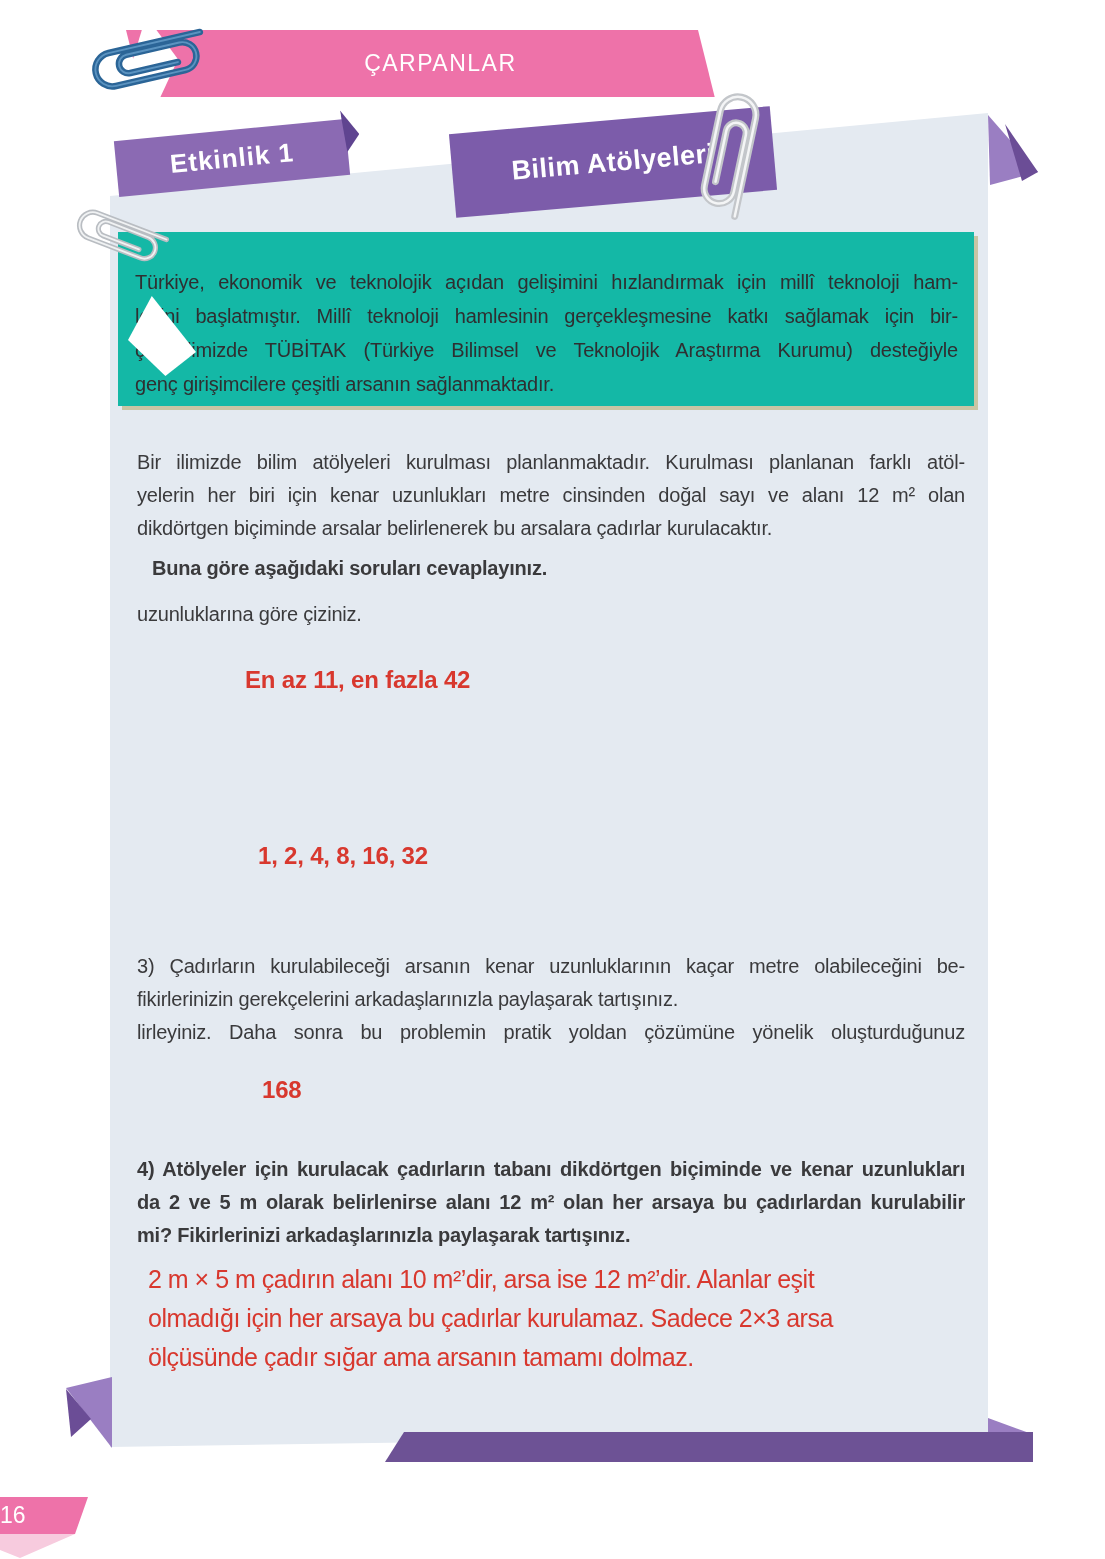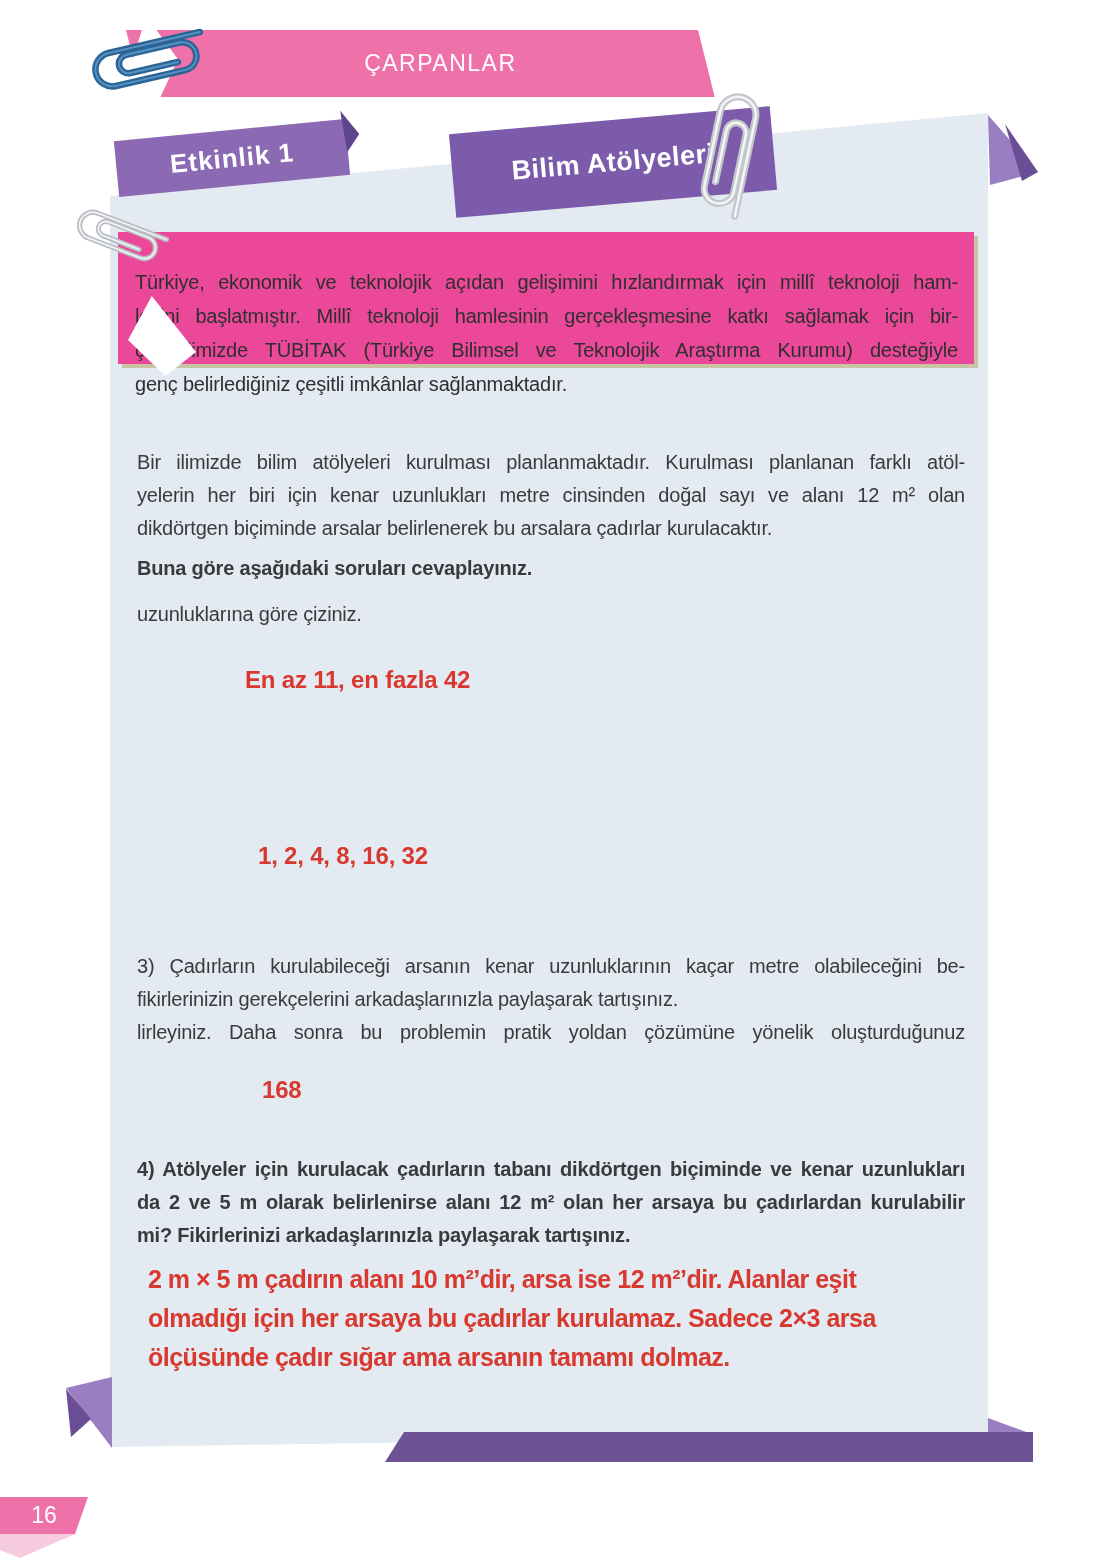--- a/index.html
+++ b/index.html
@@ -38,36 +38,36 @@
   .workshop-banner{
     position:absolute;left:452px;top:120px;width:322px;height:84px;z-index:30;
     background:#7c5caa;transform:rotate(-5deg);
   }
   .workshop-banner .t{
     display:block;text-align:center;line-height:84px;color:#ffffff;
     font-size:27px;font-weight:bold;letter-spacing:0.5px;
   }
   
   .note-box{
-    position:absolute;left:118px;top:232px;width:856px;height:132px;z-index:25;
-    background:#ec4899;box-shadow:4px 4px 0 rgba(166,152,72,0.45);
+    position:absolute;left:118px;top:232px;width:856px;height:174px;z-index:25;
+    background:#14b8a6;box-shadow:4px 4px 0 rgba(166,152,72,0.45);
     box-sizing:border-box;padding:33px 16px 0 17px;
   }
   
   .txt{position:absolute;left:137px;width:828px;z-index:25;font-size:20px;line-height:33px;letter-spacing:-0.2px;}
   .tline{white-space:nowrap;}
   .tline.just{text-align:justify;text-align-last:justify;}
   .note-box .tline{font-size:20px;line-height:34px;letter-spacing:-0.2px;color:#2f2f31;}
   .prompt{font-weight:bold;}
   .answer{
     position:absolute;z-index:25;color:#d8382e;font-weight:bold;font-size:24px;
     white-space:nowrap;letter-spacing:-0.2px;
   }
   .answer-block{
-    position:absolute;left:148px;width:840px;z-index:25;color:#d8382e;font-weight:bold;
+    position:absolute;left:148px;width:840px;z-index:25;color:#d8382e;font-weight:normal;
     font-size:25px;line-height:39px;letter-spacing:-0.5px;
   }
   
   .fold{position:absolute;z-index:15;}
   .fold .light,.fold .dark{position:absolute;left:0;top:0;width:100%;height:100%;}
   .fold-tr{left:988px;top:112px;width:54px;height:75px;}
   .fold-tr .light{background:#9a7ec2;clip-path:polygon(0px 3px,50px 60px,2px 73px);}
   .fold-tr .dark{background:#6b4d96;clip-path:polygon(17px 12px,50px 60px,34px 69px);}
   .fold-bl{left:60px;top:1374px;width:58px;height:76px;}
   .fold-bl .light{background:#9a7ec2;clip-path:polygon(6px 14px,52px 3px,52px 74px);}
@@ -75,21 +75,21 @@
   .fold-br{left:988px;top:1414px;width:46px;height:21px;}
   .fold-br .light{background:#9a7ec2;clip-path:polygon(0px 4px,44px 20px,0px 20px);}
   .bottom-ribbon{
     position:absolute;left:385px;top:1432px;width:648px;height:30px;z-index:15;
     background:#6d5295;clip-path:polygon(19px 0,648px 0,648px 30px,0 30px);
   }
   
   .page-tab{
     position:absolute;left:0;top:1497px;width:88px;height:37px;z-index:20;
     background:#ee72a9;clip-path:polygon(0 0,88px 0,75px 37px,0 37px);
-    color:#ffffff;font-size:23px;line-height:37px;text-align:center;
+    color:#ffffff;font-size:23px;line-height:37px;
   }
   .page-tab-fold{
     position:absolute;left:0;top:1534px;width:76px;height:24px;z-index:20;
     background:#f7cbde;clip-path:polygon(0 0,75px 0,20px 24px,0 16px);
   }
   
   .clip{position:absolute;z-index:40;}
   .clip svg{display:block;overflow:visible;}
   .clip-blue{left:72px;top:24px;width:150px;height:75px;transform:rotate(-13deg);}
   .clip-silver-left{left:60px;top:206px;width:118px;height:59px;transform:rotate(21deg);}
@@ -136,31 +136,31 @@
   </div>
   <div class="workshop-banner">
     <span class="t">Bilim Atölyeleri</span>
   </div>
 
   <div class="note-box">
     <div>
         <div class="tline just">Türkiye, ekonomik ve teknolojik açıdan gelişimini hızlandırmak için millî teknoloji ham-</div>
         <div class="tline just">lesini başlatmıştır. Millî teknoloji hamlesinin gerçekleşmesine katkı sağlamak için bir-</div>
         <div class="tline just">çok ilimizde TÜBİTAK (Türkiye Bilimsel ve Teknolojik Araştırma Kurumu) desteğiyle</div>
-        <div class="tline">genç belirlediğiniz çeşitli imkânlar sağlanmaktadır.</div>
+        <div class="tline">genç girişimcilere çeşitli arsanın sağlanmaktadır.</div>
       </div>
   </div>
 
   <div class="txt" style="top:446px;">
       <div class="tline just">Bir ilimizde bilim atölyeleri kurulması planlanmaktadır. Kurulması planlanan farklı atöl-</div>
       <div class="tline just">yelerin her biri için kenar uzunlukları metre cinsinden doğal sayı ve alanı 12 m² olan</div>
       <div class="tline">dikdörtgen biçiminde arsalar belirlenerek bu arsalara çadırlar kurulacaktır.</div>
     </div>
 
-  <div class="txt prompt" style="top:552px;">Buna göre aşağıdaki soruları cevaplayınız.</div>
+  <div class="txt prompt" style="top:552px;margin-left:15px;">Buna göre aşağıdaki soruları cevaplayınız.</div>
 
   <div class="txt" style="top:598px;">
       <div class="tline">uzunluklarına göre çiziniz.</div>
     </div>
   <div class="answer" style="left:245px;top:666px;">En az 11, en fazla 42</div>
 
   <div class="answer" style="left:258px;top:842px;">1, 2, 4, 8, 16, 32</div>
 
   <div class="txt" style="top:950px;">
       <div class="tline just">3) Çadırların kurulabileceği arsanın kenar uzunluklarının kaçar metre olabileceğini be-</div>

